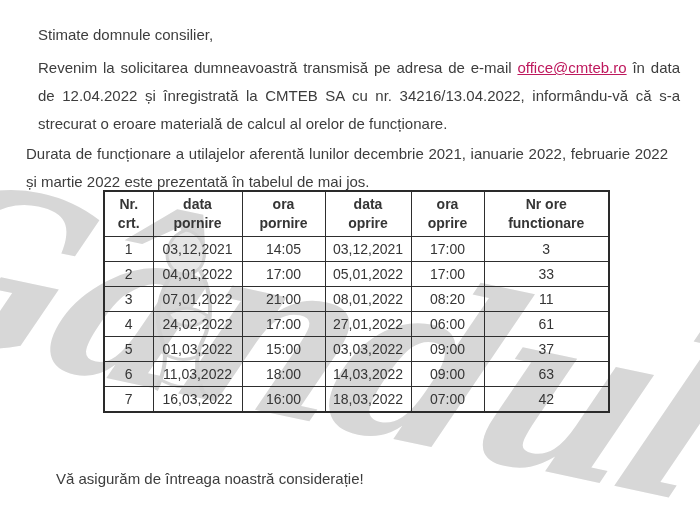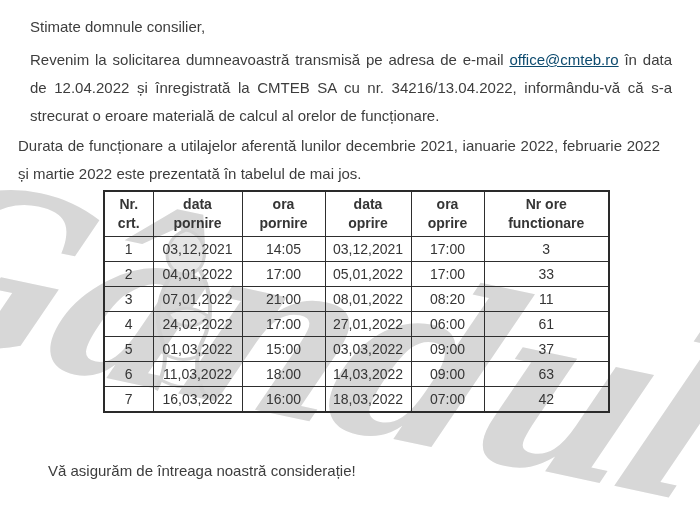--- a/index.html
+++ b/index.html
@@ -35,27 +35,27 @@
     user-select: none;
   }
   .wm-figure {
     position: absolute;
     left: 128px; top: 222px;
     z-index: 1;
     pointer-events: none;
   }
 
   
-  .txt { position: absolute; z-index: 2; font-size: 15px; line-height: 28px; margin: 0; }
+  .txt { position: absolute; z-index: 2; font-size: 15px; line-height: 28px; margin: 8px; }
   .greeting { left: 30px; top: 13px; }
   .para1 { left: 30px; top: 46px; width: 642px; text-align: justify; }
   .para2 { left: 18px; top: 132px; width: 642px; text-align: justify; }
   .closing { left: 48px; top: 457px; }
   .email {
-    color: #0c4a6e;
+    color: #be185d;
     text-decoration: underline;
     cursor: pointer;
   }
 
   
   table.hours {
     position: absolute;
     left: 103px; top: 190px;
     z-index: 2;
     width: 505px;

